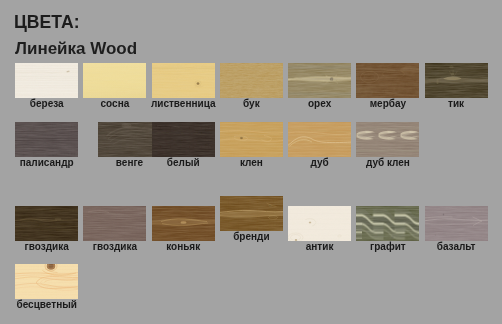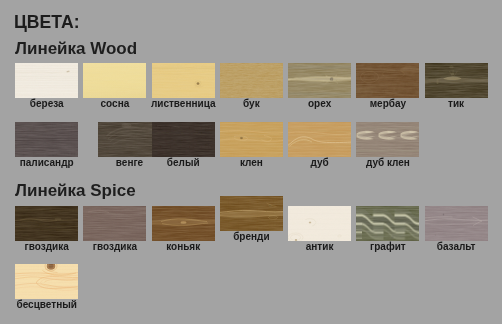--- a/index.html
+++ b/index.html
@@ -22,21 +22,20 @@
   .label{position:absolute;left:-8px;top:37px;width:79px;text-align:center;
     font-size:10px;line-height:8px;font-weight:bold;color:#1a1a1a;white-space:nowrap;
     transform:translateZ(0);}
 </style>
 </head>
 <body>
 
 <div class="page">
   <div class="title">ЦВЕТА:</div>
   <div class="section-heading" style="top:43px">Линейка Wood</div>
-  <div class="section-heading" style="top:185px">Линейка Spice</div>
   <div class="cell" style="left:15.2px;top:63px">
     <div class="swatch" style="--swatch-color: #f4eee4;">
         <svg width="63" height="35" viewBox="0 0 252 140" preserveAspectRatio="none">
           <defs>
             <filter id="fn1" x="0" y="0" width="100%" height="100%">
               <feTurbulence type="fractalNoise" baseFrequency="0.012 2.0" numOctaves="4" seed="3" result="t"></feTurbulence>
               <feColorMatrix in="t" type="matrix" values="0 0 0 0 0.812  0 0 0 0 0.769  0 0 0 0 0.678  0 0 0 0.38 0.1"></feColorMatrix>
             </filter>
             <filter id="b1" x="-10%" y="-30%" width="120%" height="160%">
               <feGaussianBlur stdDeviation="1.4"></feGaussianBlur>

